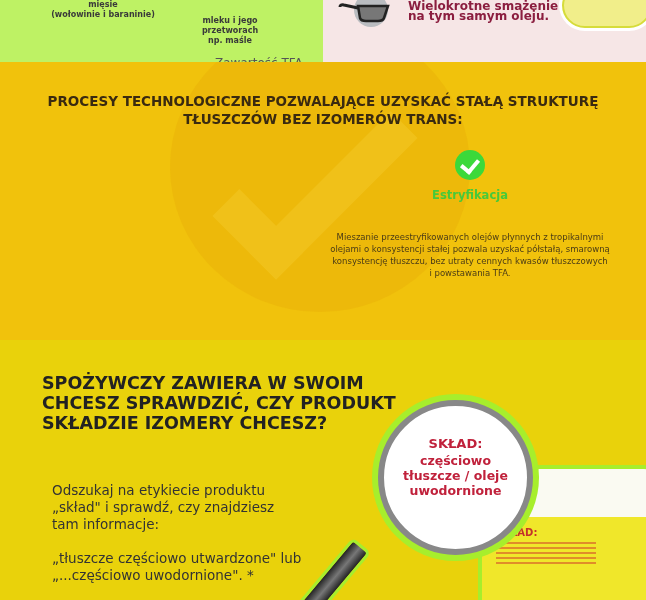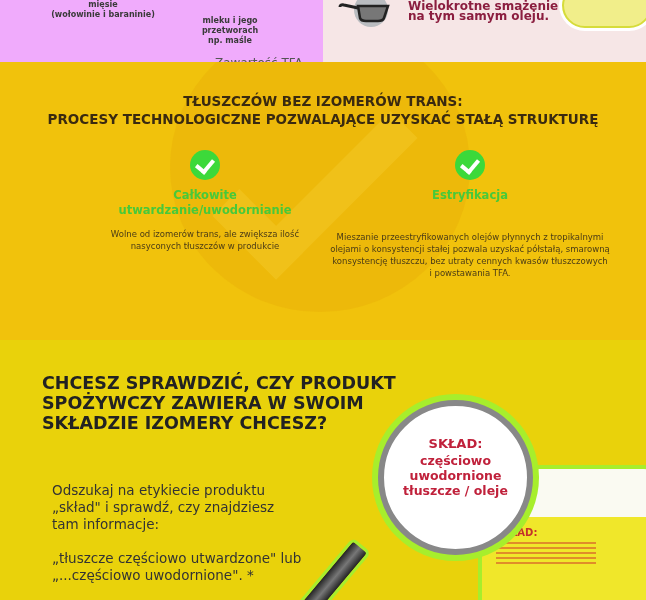--- a/index.html
+++ b/index.html
@@ -1,20 +1,20 @@
 <!DOCTYPE html>
 <html><head>
   <meta charset="utf-8">
   <style>
     * { box-sizing: border-box; margin: 0; padding: 0; }
     body { width: 646px; height: 600px; overflow: hidden; font-family: "DejaVu Sans", sans-serif; background: #e9d20b; position: relative; }
 
     
     .top { position: absolute; left: 0; top: 0; width: 646px; height: 62px; }
-    .top-left { position: absolute; left: 0; top: 0; width: 323px; height: 62px; background: #f0abfc; }
+    .top-left { position: absolute; left: 0; top: 0; width: 323px; height: 62px; background: #bef264; }
     .top-right { position: absolute; left: 323px; top: 0; width: 323px; height: 62px; background: #f6e6e6; }
     .src { position: absolute; font-size: 8px; font-weight: bold; color: #3a3a3a; text-align: center; line-height: 10px; }
     .src1 { left: 48px; top: 0px; width: 110px; }
     .src2 { left: 175px; top: 16px; width: 110px; }
     .tfa { position: absolute; left: 215px; top: 56px; font-size: 12px; color: #555; }
     .pan { position: absolute; left: 338px; top: 0; width: 60px; height: 30px; }
     .pan-text { position: absolute; left: 408px; top: 1px; font-size: 12px; font-weight: bold; color: #8b1e3f; line-height: 10px; }
     .blob { position: absolute; left: 562px; top: -12px; width: 90px; height: 40px; background: #f1ee8a; border: 2px solid #d6dc3a; border-radius: 30px 30px 40px 40px; box-shadow: 0 0 0 3px #fff; }
 
     
@@ -73,44 +73,36 @@
     <div>Wielokrotne smażenie</div>
     <div>na tym samym oleju.</div>
   </div>
   <div class="blob"></div>
 </div>
 
 <section class="proc">
   <div class="proc-circle"></div>
   <div class="proc-check"></div>
   <div class="proc-title">
+    <div>PROCESY TECHNOLOGICZNE POZWALAJĄCE UZYSKAĆ STAŁĄ STRUKTURĘ</div>
     <div>TŁUSZCZÓW BEZ IZOMERÓW TRANS:</div>
-    <div>PROCESY TECHNOLOGICZNE POZWALAJĄCE UZYSKAĆ STAŁĄ STRUKTURĘ</div>
-  </div>
-  <div class="col col1">
-    <div class="check"></div>
-    <div class="col-h">
-      <div>Całkowite</div>
-      <div>utwardzanie/uwodornianie</div>
-    </div>
-    <div class="col-p">Wolne od izomerów trans, ale zwiększa ilość nasyconych tłuszczów w produkcie</div>
   </div>
   <div class="col col2">
     <div class="check"></div>
     <div class="col-h">
       <div>Estryfikacja</div>
     </div>
     <div class="col-p" style="margin-top:28px;">Mieszanie przeestryfikowanych olejów płynnych z tropikalnymi olejami o konsystencji stałej pozwala uzyskać półstałą, smarowną konsystencję tłuszczu, bez utraty cennych kwasów tłuszczowych i powstawania TFA.</div>
   </div>
 </section>
 
 <section class="chk">
   <div class="chk-title">
+    <div>SPOŻYWCZY ZAWIERA W SWOIM</div>
     <div>CHCESZ SPRAWDZIĆ, CZY PRODUKT</div>
-    <div>SPOŻYWCZY ZAWIERA W SWOIM</div>
     <div>SKŁADZIE IZOMERY CHCESZ?</div>
   </div>
   <div class="chk-body">
     <p style="width:250px;">Odszukaj na etykiecie produktu „skład" i sprawdź, czy znajdziesz tam informacje:</p>
     <p style="width:260px;">„tłuszcze częściowo utwardzone" lub „...częściowo uwodornione". *</p>
   </div>
 
   <div class="bag">
     <div class="bag-top"></div>
     <div class="bag-label">SKŁAD:</div>
@@ -120,17 +112,17 @@
         <div></div>
         <div></div>
         <div></div>
     </div>
   </div>
   <div class="handle"></div>
   <div class="lens">
     <div class="lens-h">SKŁAD:</div>
     <div class="lens-t">
       <div>częściowo</div>
+      <div>tłuszcze / oleje</div>
       <div>uwodornione</div>
-      <div>tłuszcze / oleje</div>
     </div>
   </div>
 </section>
 
 </body></html>

